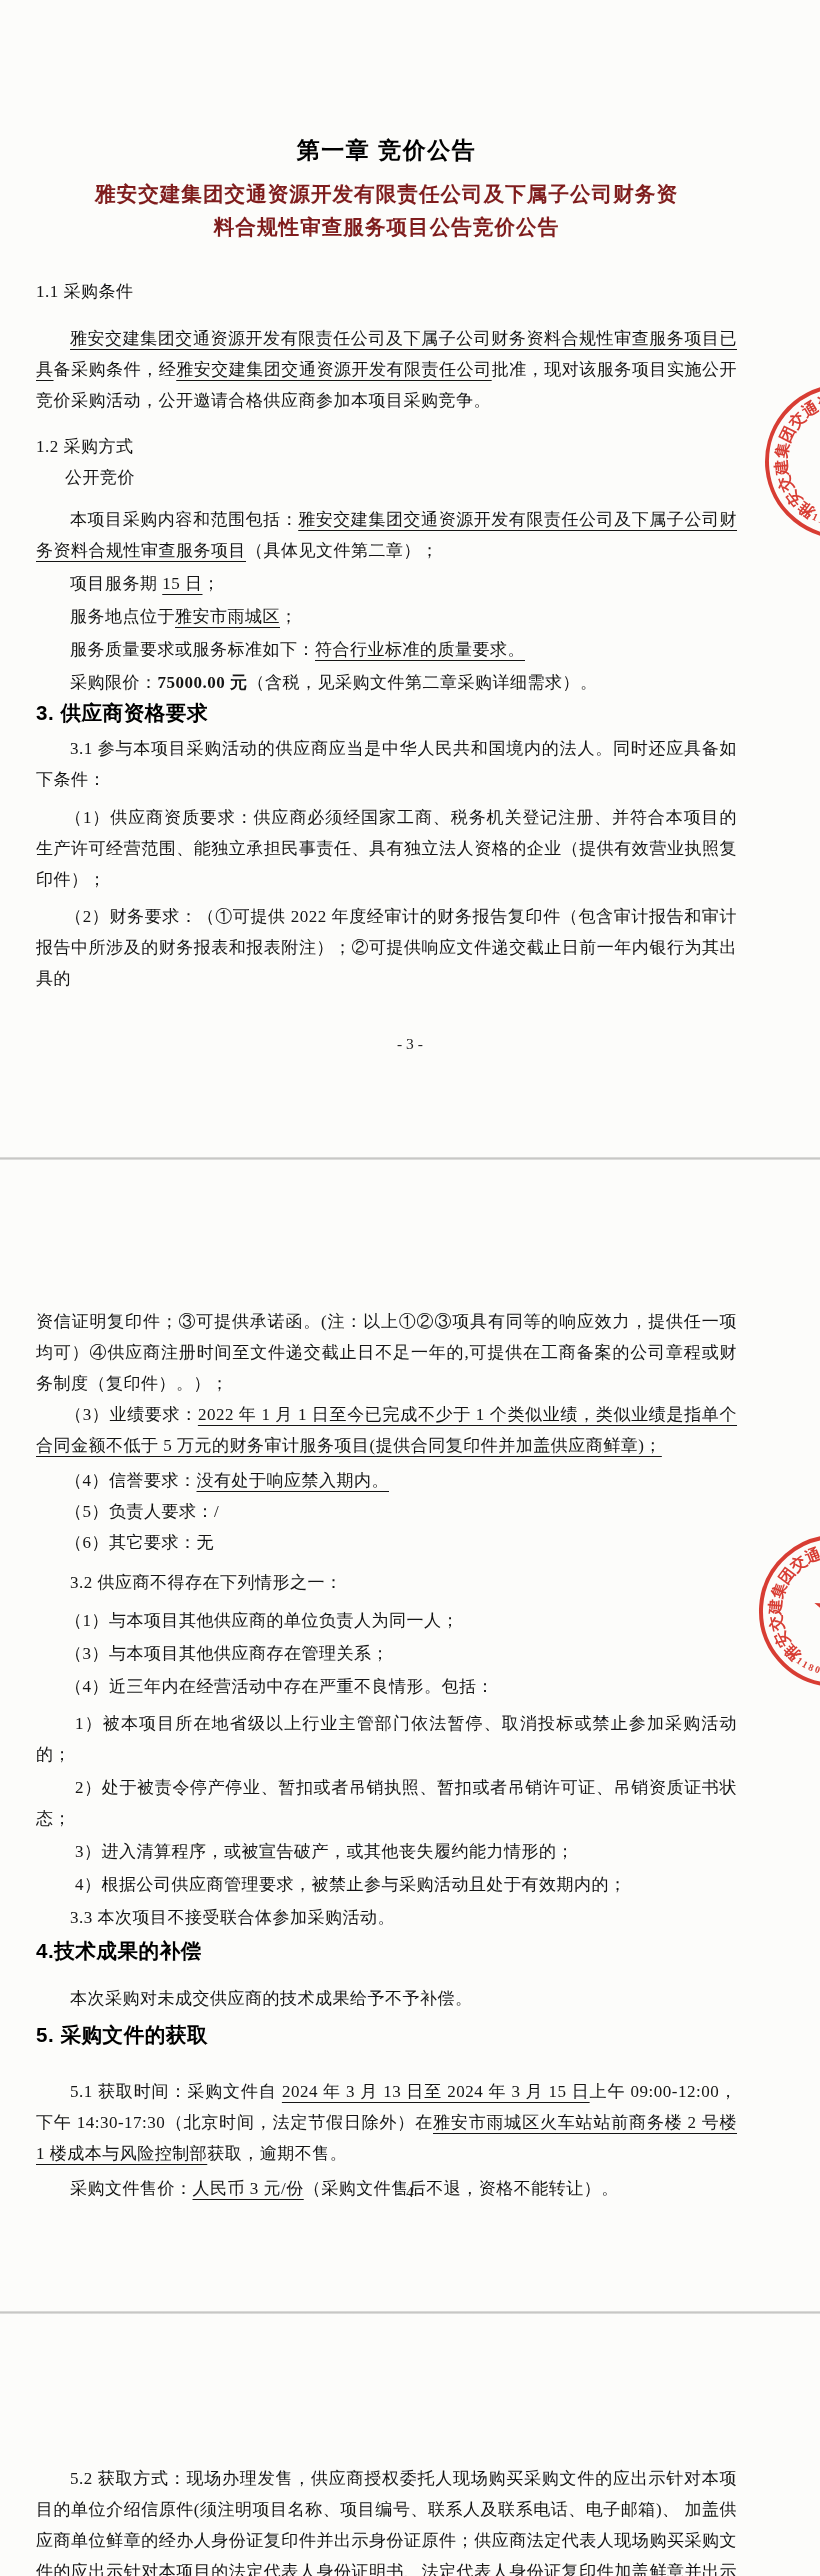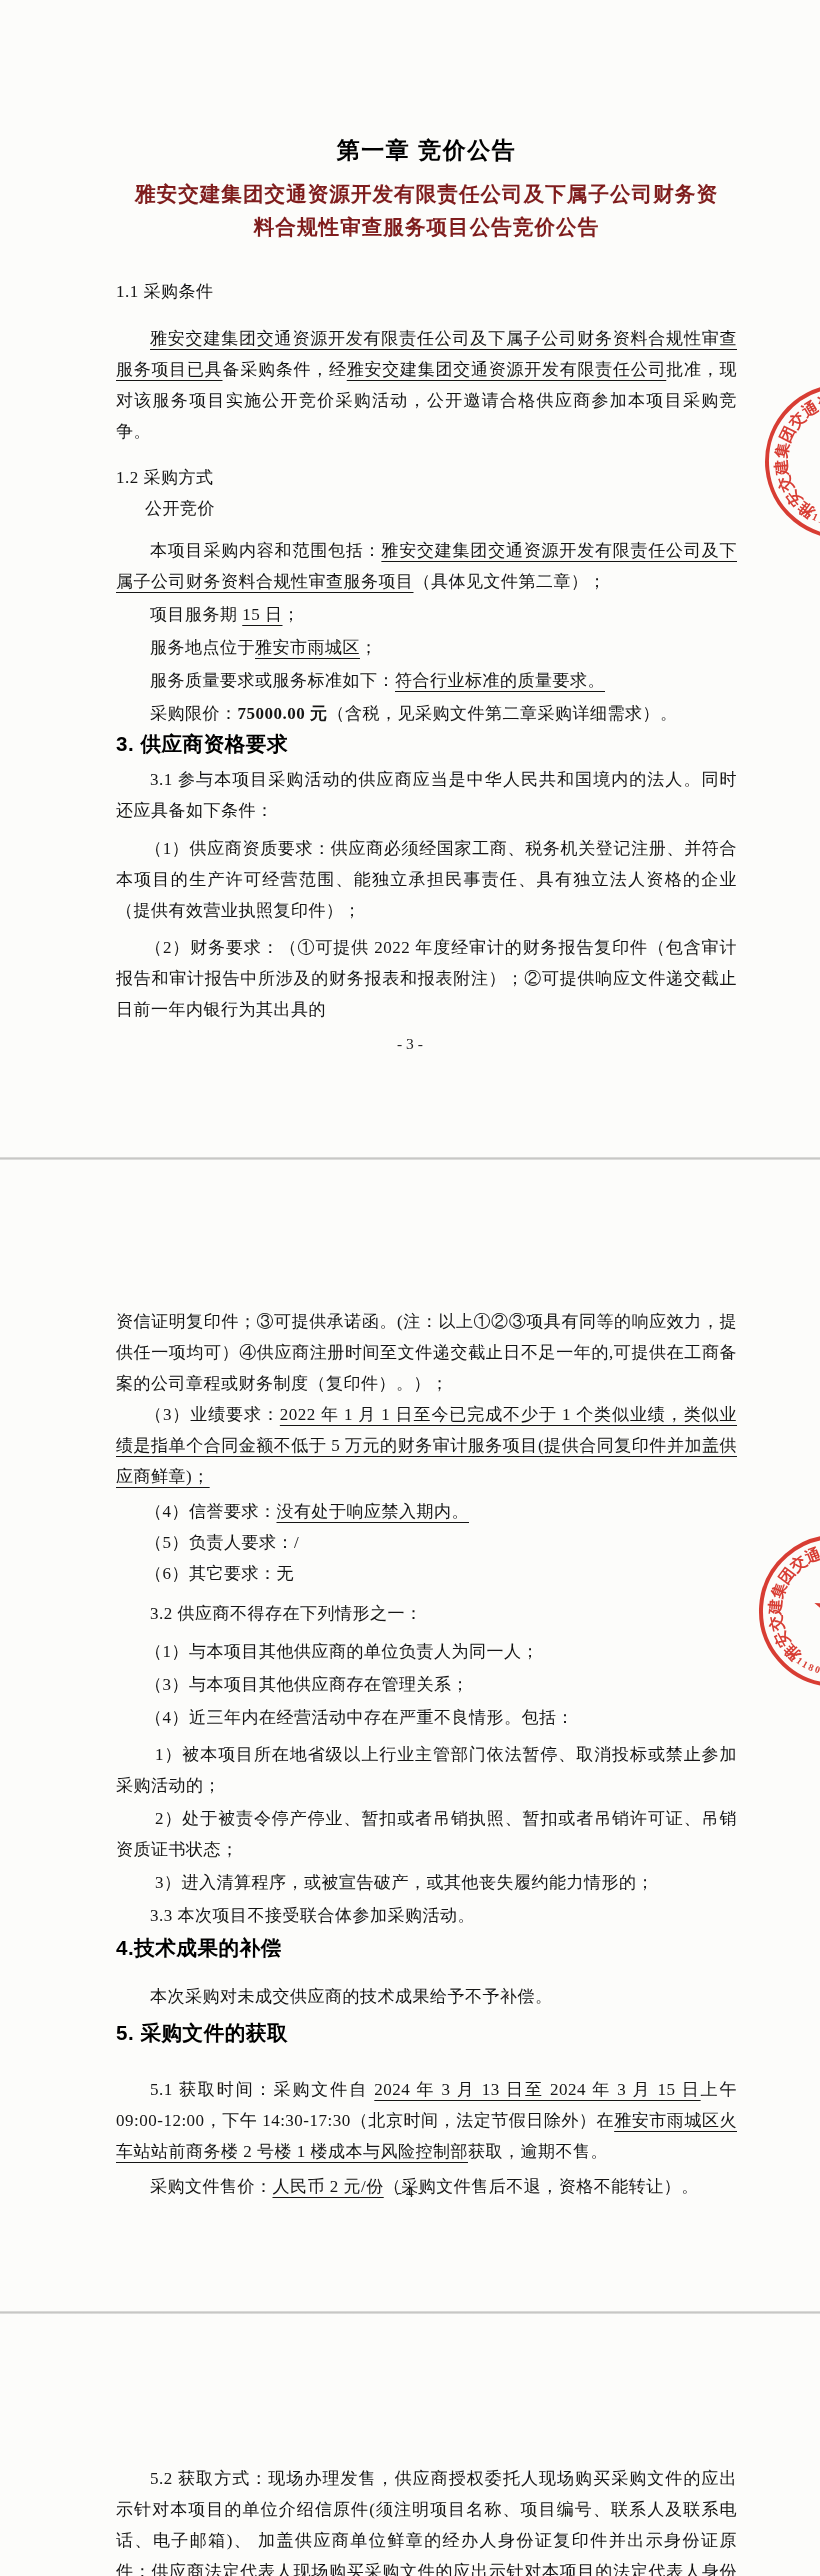--- a/index.html
+++ b/index.html
@@ -2,21 +2,21 @@
 <html style="font-size:8.2px"><head>
 <meta charset="utf-8">
 <style>
   html,body{margin:0;padding:0;background:#e9e9e7;}
   .canvas{position:relative;width:820px;height:3462px;margin:0 auto;background:#fbfbf9;overflow:hidden;}
   .page{position:relative;width:820px;overflow:hidden;background:#fcfcfa;}
   #p1{height:1157px;}
   #p2{height:1151px;}
   #p3{height:1139px;}
   .pagebreak{height:3.1px;background:linear-gradient(to bottom,#e2e2e0,#c7c7c5,#e6e6e4);}
-  .content{position:relative;padding:0 83px 0 116px;color:#151515;
+  .content{position:relative;padding:0 83px 0 36px;color:#151515;
     font-family:"Liberation Serif","DejaVu Serif",serif;font-size:17px;line-height:31px;
     text-align:justify;letter-spacing:0.5px;margin-top:40px;}
   .chapter{margin:137px 0 0;text-align:center;font-family:"Liberation Sans","DejaVu Sans",sans-serif;
     font-weight:bold;font-size:23px;line-height:27px;color:#000;letter-spacing:1.5px;}
   .doctitle{margin:13.4px auto 0;width:603px;text-align:center;font-family:"Liberation Sans","DejaVu Sans",sans-serif;
     font-weight:bold;font-size:20.6px;line-height:33px;color:#7f1d1d;letter-spacing:1px;}
   .h{font-family:"Liberation Sans","DejaVu Sans",sans-serif;font-weight:bold;color:#000;
     font-size:20.6px;line-height:25px;letter-spacing:0.5px;text-align:left;}
   .sub{font-size:17px;}
   .para{text-indent:34px;}
@@ -91,28 +91,29 @@
       <div class="ind1 mt0">（5）负责人要求：/</div>
       <div class="ind1 mt0">（6）其它要求：无</div>
 
       <div class="para" style="margin-top:9.3px">3.2 供应商不得存在下列情形之一：</div>
       <div class="ind1" style="margin-top:6.2px">（1）与本项目其他供应商的单位负责人为同一人；</div>
       <div class="ind1" style="margin-top:2.1px">（3）与本项目其他供应商存在管理关系；</div>
       <div class="ind1" style="margin-top:2.1px">（4）近三年内在经营活动中存在严重不良情形。包括：</div>
       <div class="ind2" style="margin-top:6.2px">1）被本项目所在地省级以上行业主管部门依法暂停、取消投标或禁止参加采购活动的；</div>
       <div class="ind2" style="margin-top:2.1px">2）处于被责令停产停业、暂扣或者吊销执照、暂扣或者吊销许可证、吊销资质证书状态；</div>
       <div class="ind2" style="margin-top:2.1px">3）进入清算程序，或被宣告破产，或其他丧失履约能力情形的；</div>
+      <div class="ind2" style="margin-top:2.1px">4）根据公司供应商管理要求，被禁止参与采购活动且处于有效期内的；</div>
       <div class="para" style="margin-top:2.1px">3.3  本次项目不接受联合体参加采购活动。</div>
 
       <div class="h" style="margin-top:4.1px">4.技术成果的补偿</div>
       <div class="para" style="margin-top:20.6px">本次采购对未成交供应商的技术成果给予不予补偿。</div>
 
       <div class="h" style="margin-top:8.2px">5.  采购文件的获取</div>
       <div class="para" style="margin-top:29px"><span>5.1 获取时间：采购文件自 </span><span class="useg">2024 年 3 月 13 日至 2024 年 3 月 15 日</span><span>上午 09:00-12:00，下午 14:30-17:30（北京时间，法定节假日除外）在</span><span class="useg">雅安市雨城区火车站站前商务楼 2 号楼 1 楼成本与风险控制部</span><span>获取，逾期不售。</span></div>
-      <div class="para" style="margin-top:4.1px"><span>采购文件售价：</span><span class="useg">人民币 2 元/份</span><span>（采购文件售后不退，资格不能转让）。</span></div>
+      <div class="para" style="margin-top:4.1px"><span>采购文件售价：</span><span class="useg">人民币 3 元/份</span><span>（采购文件售后不退，资格不能转让）。</span></div>
     </div>
     <div class="pageno" style="top:1023px">- 4 -</div>
     <div class="seal" style="left: 759px; top: 375px; height: 152px; width: 152px; color: rgb(215, 40, 30); transform: rotate(4deg);">
         <div class="seal-ring" style="border-width: 4.1px;"></div>
         <div class="seal-star" style="height: 44px; width: 44px; left: 54px; top: 54px;"></div>
         <span class="seal-char" style="font-size: 15.5px; left: 76px; top: 76px; transform: translate(-50%, -50%) rotate(222deg) translateY(-59px);">雅</span>
         <span class="seal-char" style="font-size: 15.5px; left: 76px; top: 76px; transform: translate(-50%, -50%) rotate(238.059deg) translateY(-59px);">安</span>
         <span class="seal-char" style="font-size: 15.5px; left: 76px; top: 76px; transform: translate(-50%, -50%) rotate(254.118deg) translateY(-59px);">交</span>
         <span class="seal-char" style="font-size: 15.5px; left: 76px; top: 76px; transform: translate(-50%, -50%) rotate(270.176deg) translateY(-59px);">建</span>
         <span class="seal-char" style="font-size: 15.5px; left: 76px; top: 76px; transform: translate(-50%, -50%) rotate(286.235deg) translateY(-59px);">集</span>

